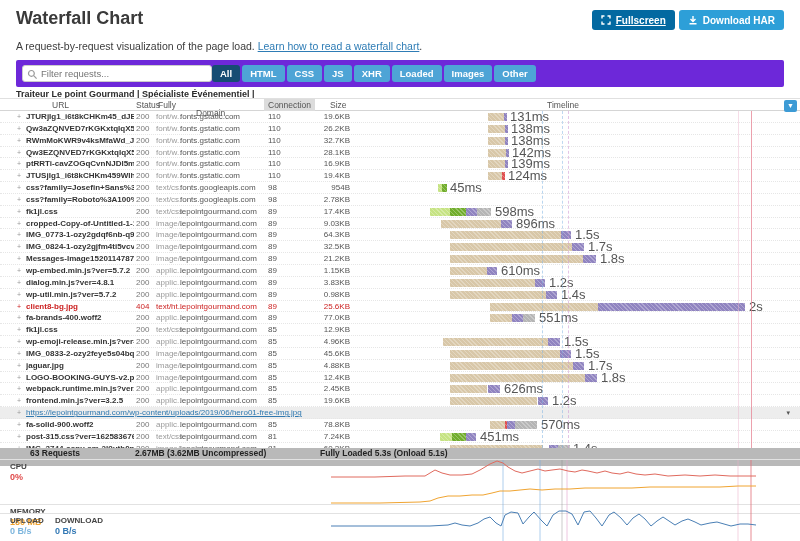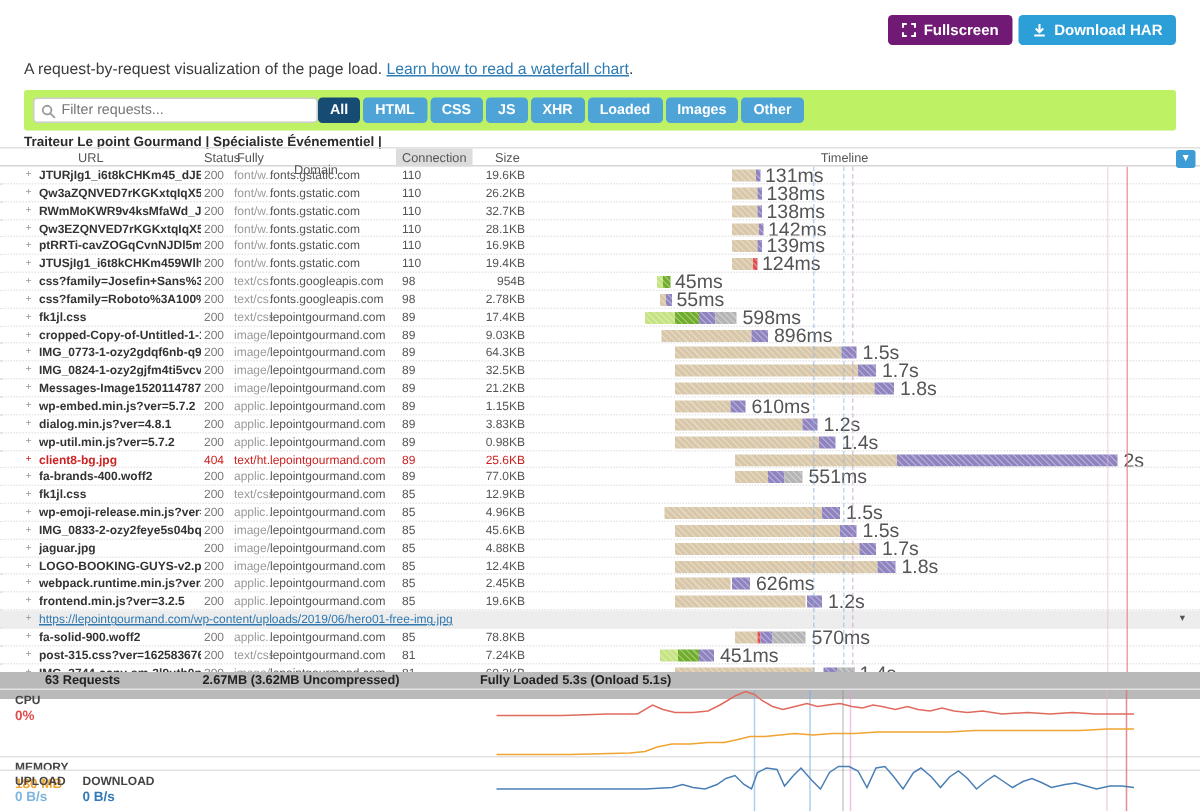--- a/index.html
+++ b/index.html
@@ -7,30 +7,30 @@
     font-family:"Liberation Sans", sans-serif; color:#333; }
   #app { position:relative; width:800px; height:541px; }
 
   
   .hdr { position:absolute; top:8px; left:16px; right:16px; height:30px; }
   .hdr h1 { font-size:18px; font-weight:600; color:#3a3a3a; }
   .hdr-btns { position:absolute; right:0; top:2px; display:flex; gap:4px; }
   .btn { display:flex; align-items:center; gap:5px; height:20px; padding:0 9px;
     border:none; border-radius:3px; color:#fff; font-size:10px; font-weight:bold;
     font-family:"Liberation Sans",sans-serif; cursor:pointer; }
-  .btn.dark { background:#701a75; }
+  .btn.dark { background:#0369a1;text-decoration:underline; }
   .btn.blue { background:#2d9fd8; }
   .btn svg { display:block; }
 
   .sub { position:absolute; top:40px; left:16px; font-size:10.5px; color:#3c3c3c; }
   .sub a { color:#2e7cb5; text-decoration:underline; }
 
   
   .fbar { position:absolute; top:60px; left:16px; width:768px; height:27px;
-    background:#bef264; border-radius:2px; }
+    background:#6d28d9; border-radius:2px; }
   .search { position:absolute; left:6px; top:5px; width:190px; height:17px;
     background:#fff; border:1px solid #ccc; border-radius:3px; }
   .search svg { position:absolute; left:4px; top:3px; }
   .search input { position:absolute; left:18px; top:0; width:168px; height:15px;
     border:none; outline:none; font-size:9.5px; color:#555; background:transparent;
     font-family:"Liberation Sans",sans-serif; }
   #tabs { position:absolute; left:196px; top:5px; display:flex; gap:2px; }
   .tab { height:17px; padding:0 8px; border:none; border-radius:3px; background:#4ea4d6;
     color:#fff; font-size:9.5px; font-weight:bold; font-family:"Liberation Sans",sans-serif;
     cursor:pointer; }
@@ -88,20 +88,21 @@
   .mon-value { position:absolute; top:12px; font-size:9px; font-weight:bold; }
   .v-cpu{color:#e04b4b;} .v-mem{color:#f0a431;} .v-up{color:#7cb5dd;} .v-down{color:#3379b5;}
   #monitor-svg { position:absolute; left:0; top:0; width:800px; height:82px; }
 </style>
 </head>
 <body>
 
 <div id="app">
 
   <div class="hdr">
+    <h1>Waterfall Chart</h1>
     <div class="hdr-btns">
       <button class="btn dark">
         <span>
           <svg width="10" height="10" viewBox="0 0 10 10" fill="none" stroke="#fff" stroke-width="1.4">
             <path d="M1 3.5 V1 H3.5 M6.5 1 H9 V3.5 M9 6.5 V9 H6.5 M3.5 9 H1 V6.5"></path>
           </svg>
         </span>
         <span>Fullscreen</span>
       </button>
       <button class="btn blue">
@@ -250,25 +251,20 @@
         </span>
       </div>
       <div class="row">
         <span class="c-exp">+</span>
         <span class="c-url">css?family=Roboto%3A100%...</span>
         <span class="c-status">200</span>
         <span class="c-type">text/cs...</span>
         <span class="c-domain">fonts.googleapis.com</span>
         <span class="c-conn">98</span>
         <span class="c-size">2.78KB</span>
-        <span class="c-tl">
-          <i class="seg tan" style="left: 85px; width: 4px;"></i>
-          <i class="seg purple" style="left: 89px; width: 4px;"></i>
-          <b class="tlabel" style="left: 96px;">55ms</b>
-        </span>
       </div>
       <div class="row">
         <span class="c-exp">+</span>
         <span class="c-url">fk1jl.css</span>
         <span class="c-status">200</span>
         <span class="c-type">text/css</span>
         <span class="c-domain">lepointgourmand.com</span>
         <span class="c-conn">89</span>
         <span class="c-size">17.4KB</span>
         <span class="c-tl">

